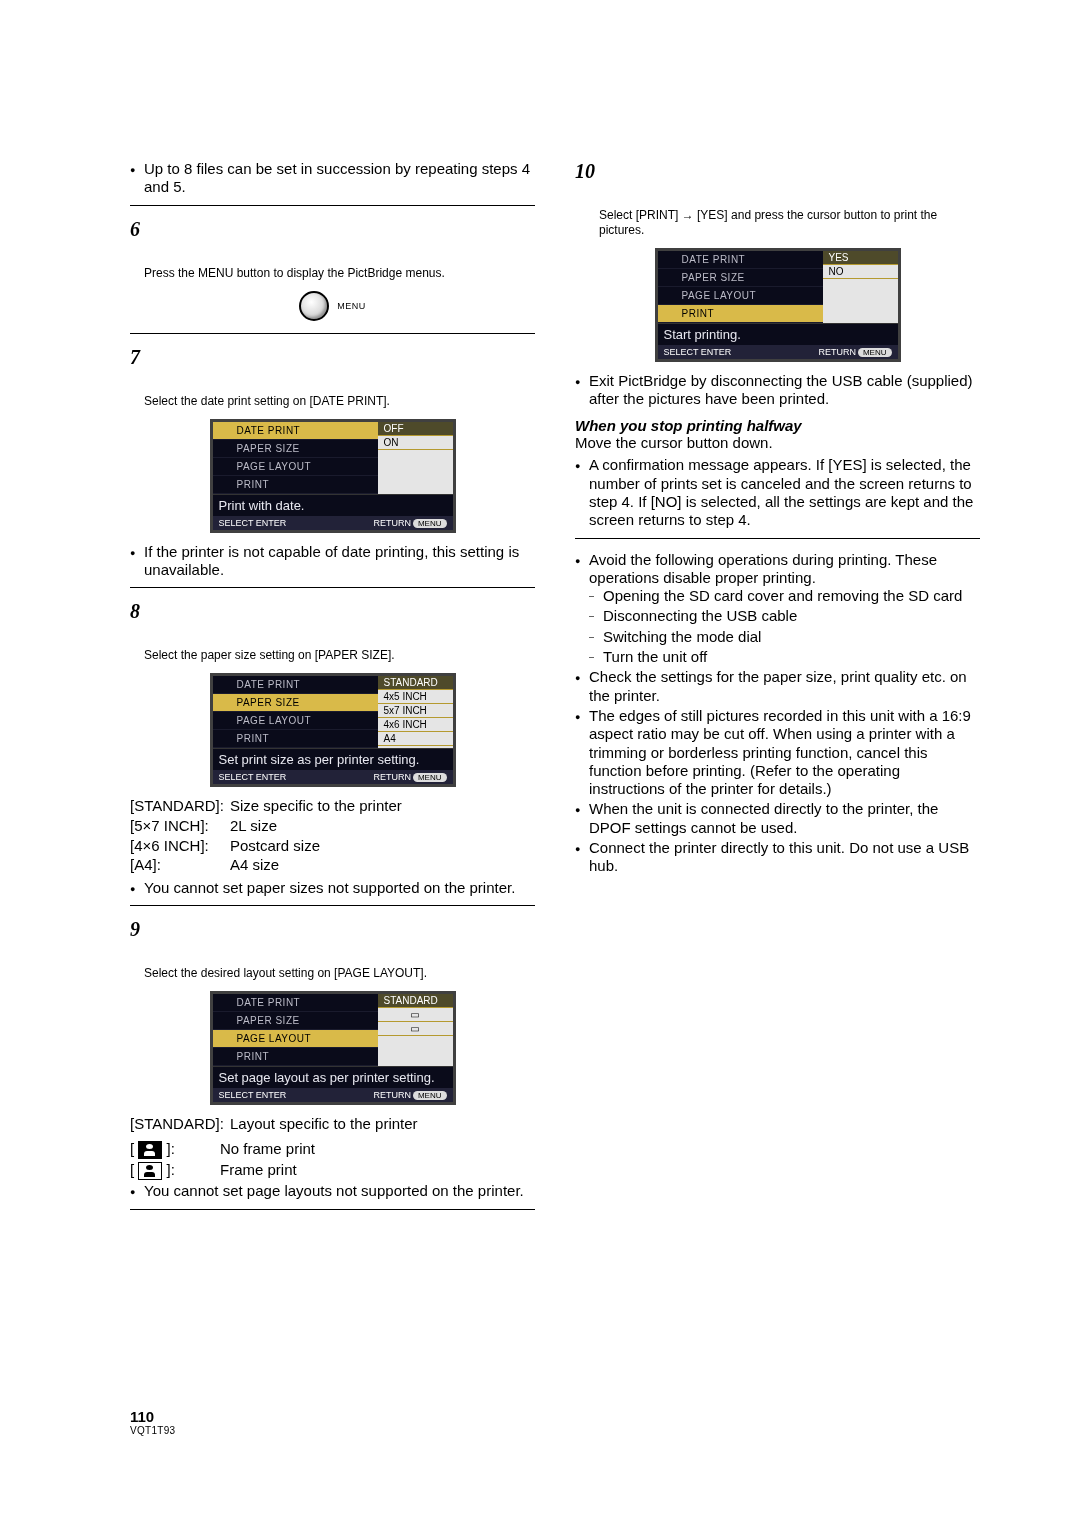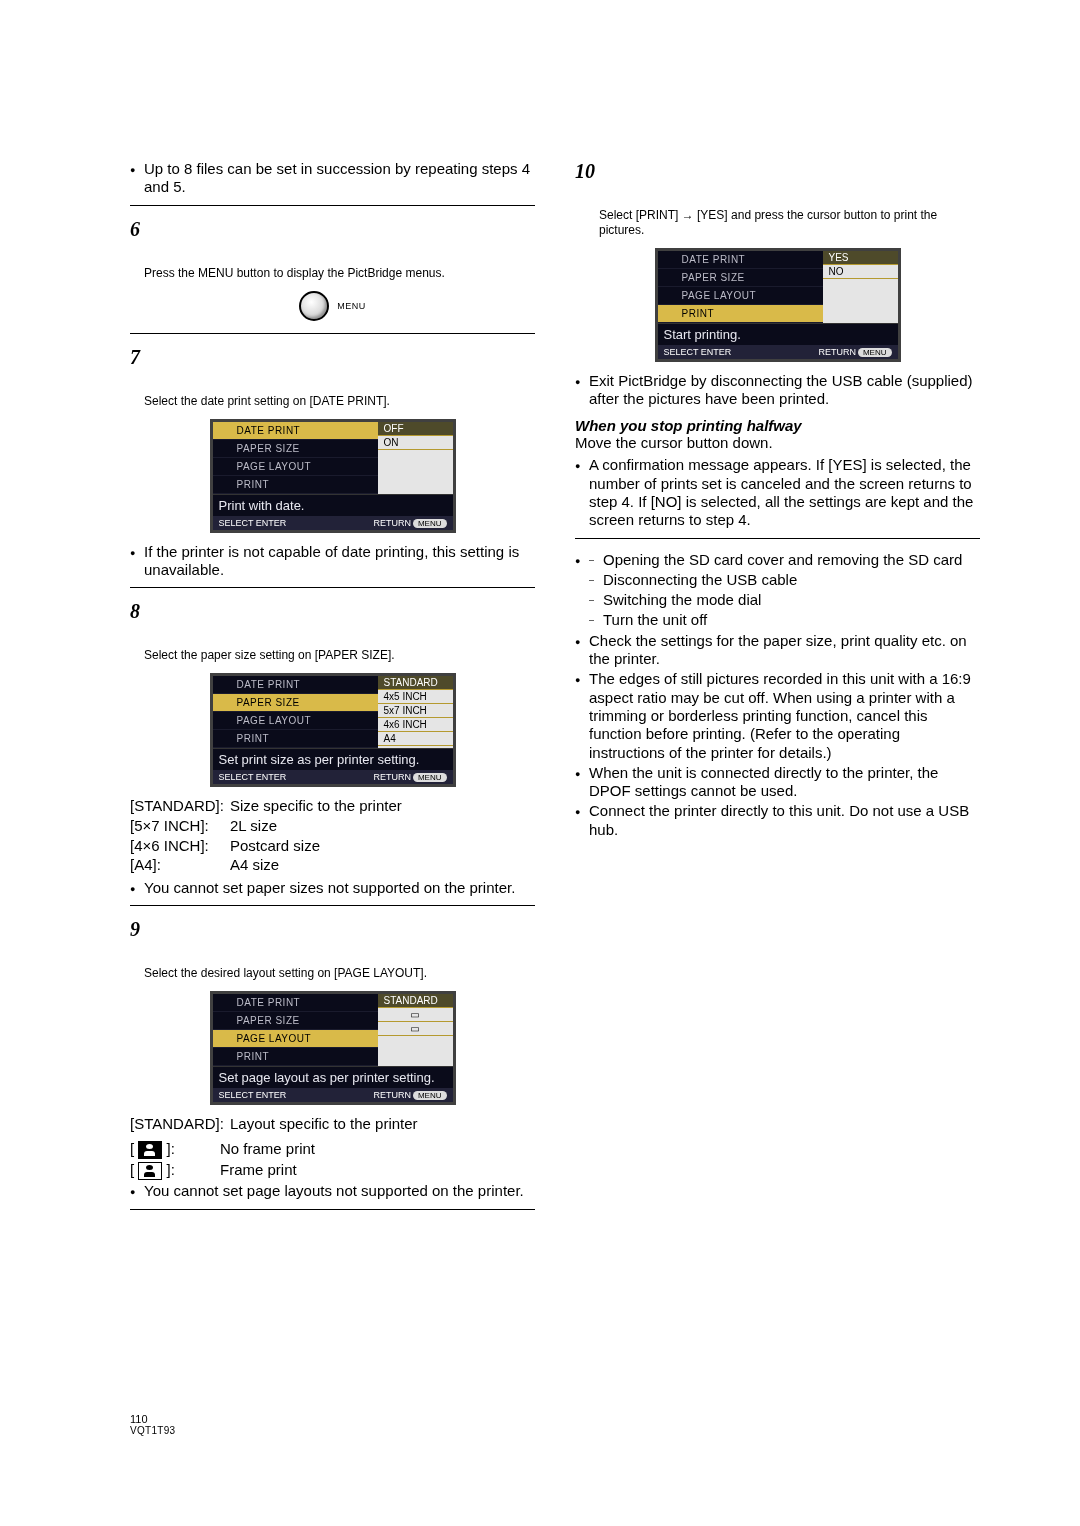--- a/index.html
+++ b/index.html
@@ -68,21 +68,21 @@
     display:inline-block; width:22px; height:16px; border:1.5px solid #000; position:relative; vertical-align:middle;
   }
   .frameicon.filled { background:#000;}
   .frameicon .head { position:absolute; top:2px; left:7px; width:7px; height:5px; border-radius:50%; }
   .frameicon .body { position:absolute; bottom:2px; left:5px; width:11px; height:5px; border-radius:3px 3px 0 0;}
   .frameicon.filled .head, .frameicon.filled .body { background:#fff;}
   .frameicon.hollow .head, .frameicon.hollow .body { background:#000;}
   .subhead { font-style: italic; font-weight: bold; margin-top:8px; }
   .bodytext { line-height:1.25; margin-bottom:4px;}
   .footer { position:absolute; left:130px; bottom:90px; font-size:13px;}
-  .footer .pg { font-weight:normal; font-size:11px;}
+  .footer .pg { font-weight:bold; font-size:15px;}
   .footer .code { font-size:10px; letter-spacing:0.3px;}
   .avoid-break { break-inside: avoid; }
 </style>
 </head>
 <body>
 
 <div class="page">
 
   <div class="avoid-break">
     <ul class="bullets">
@@ -314,20 +314,21 @@
     <div class="bodytext">Move the cursor button down.</div>
     <ul class="bullets">
         <li>A confirmation message appears. If [YES] is selected, the number of prints set is canceled and the screen returns to step 4. If [NO] is selected, all the settings are kept and the screen returns to step 4.</li>
       </ul>
     <hr class="rule">
   </div>
 
   <div class="avoid-break">
     <ul class="bullets">
       <li>
+        <span>Avoid the following operations during printing. These operations disable proper printing.</span>
         <ul class="dashes">
           <li>Opening the SD card cover and removing the SD card</li>
           <li>Disconnecting the USB cable</li>
           <li>Switching the mode dial</li>
           <li>Turn the unit off</li>
         </ul>
       </li>
       <li>Check the settings for the paper size, print quality etc. on the printer.</li>
       <li>The edges of still pictures recorded in this unit with a 16:9 aspect ratio may be cut off. When using a printer with a trimming or borderless printing function, cancel this function before printing. (Refer to the operating instructions of the printer for details.)</li>
       <li>When the unit is connected directly to the printer, the DPOF settings cannot be used.</li>

